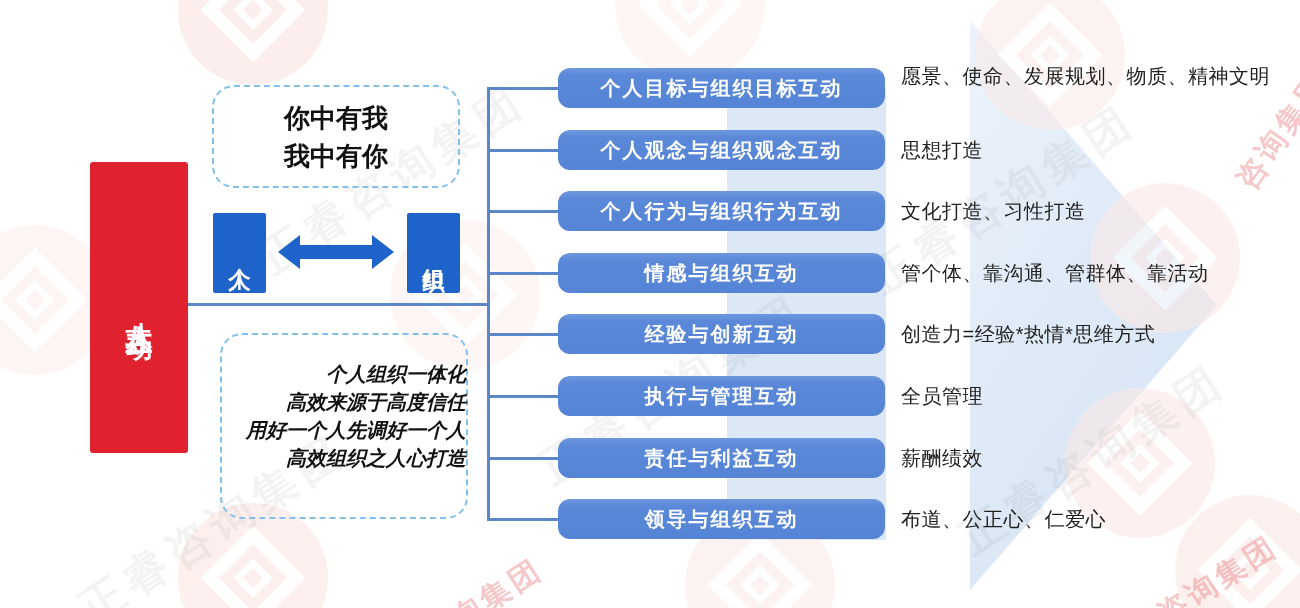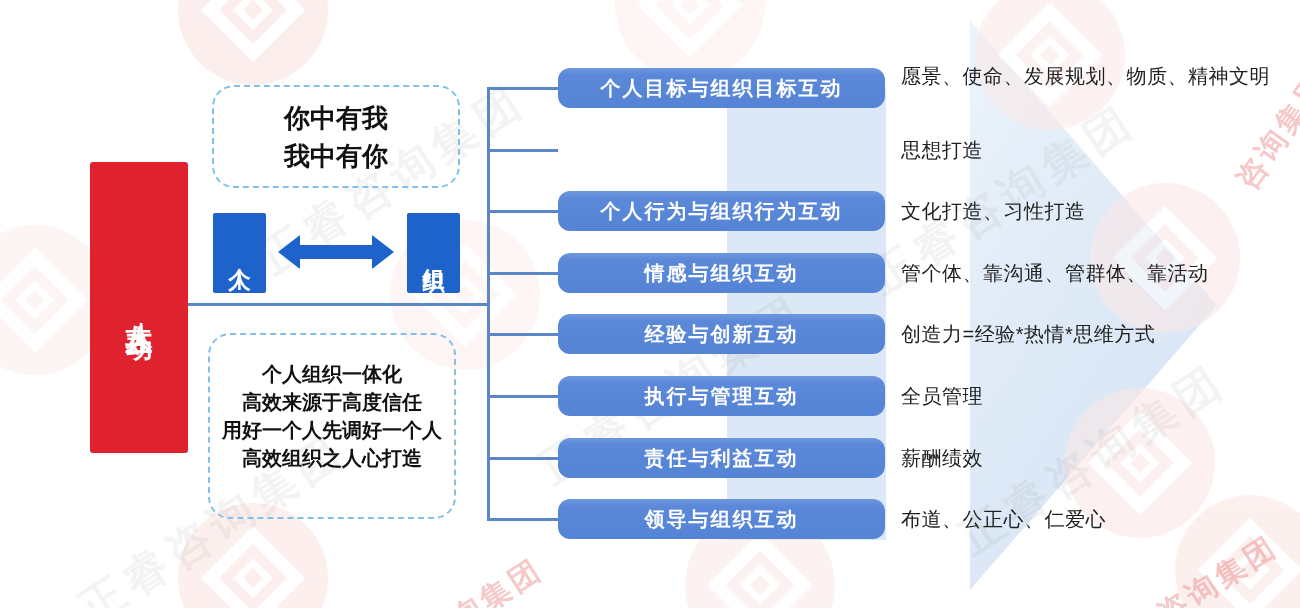--- a/index.html
+++ b/index.html
@@ -57,23 +57,23 @@
   .dashed-box{
     position:absolute; border:2px dashed #82c0ea; border-radius:22px;
     z-index:2; color:#111111;
   }
   .note-top{
     left:212px; top:85px; width:248px; height:103px;
     display:flex; flex-direction:column; align-items:center; justify-content:center;
     font-size:26px; font-weight:600; line-height:38px;
   }
   .note-bottom{
-    left:208px; top:333px; width:248px; height:186px;
-    padding-top:25px; text-align:center;
-    font-size:20px; font-weight:700; line-height:28px;
+    left:220px; top:333px; width:248px; height:186px;
+    padding-top:25px; text-align:right;
+    font-size:20px; font-weight:700; line-height:28px;font-style:italic;
   }
 
   .entity-box{
     position:absolute; top:213px; width:53px; height:80px;
     background:#1d63c9; border-radius:2px; z-index:2;
     display:flex; align-items:center; justify-content:center;
   }
   .entity-box .vtext{ color:#ffffff; font-size:22px; font-weight:700; letter-spacing:3px; }
   .entity-left{ left:213px; }
   .entity-right{ left:407px; }
@@ -198,20 +198,21 @@
   <div class="line stub" style="top:87px;"></div>
   <div class="line stub" style="top:149px;"></div>
   <div class="line stub" style="top:210px;"></div>
   <div class="line stub" style="top:272px;"></div>
   <div class="line stub" style="top:333px;"></div>
   <div class="line stub" style="top:395px;"></div>
   <div class="line stub" style="top:457px;"></div>
   <div class="line stub" style="top:518px;"></div>
 
   <div class="bar" style="top:68px;">个人目标与组织目标互动</div>
+  <div class="bar" style="top:130px;">个人观念与组织观念互动</div>
   <div class="bar" style="top:191px;">个人行为与组织行为互动</div>
   <div class="bar" style="top:253px;">情感与组织互动</div>
   <div class="bar" style="top:314px;">经验与创新互动</div>
   <div class="bar" style="top:376px;">执行与管理互动</div>
   <div class="bar" style="top:438px;">责任与利益互动</div>
   <div class="bar" style="top:499px;">领导与组织互动</div>
 
   <div class="desc" style="top:56px;">愿景、使命、发展规划、物质、精神文明</div>
   <div class="desc" style="top:130px;">思想打造</div>
   <div class="desc" style="top:191px;">文化打造、习性打造</div>

